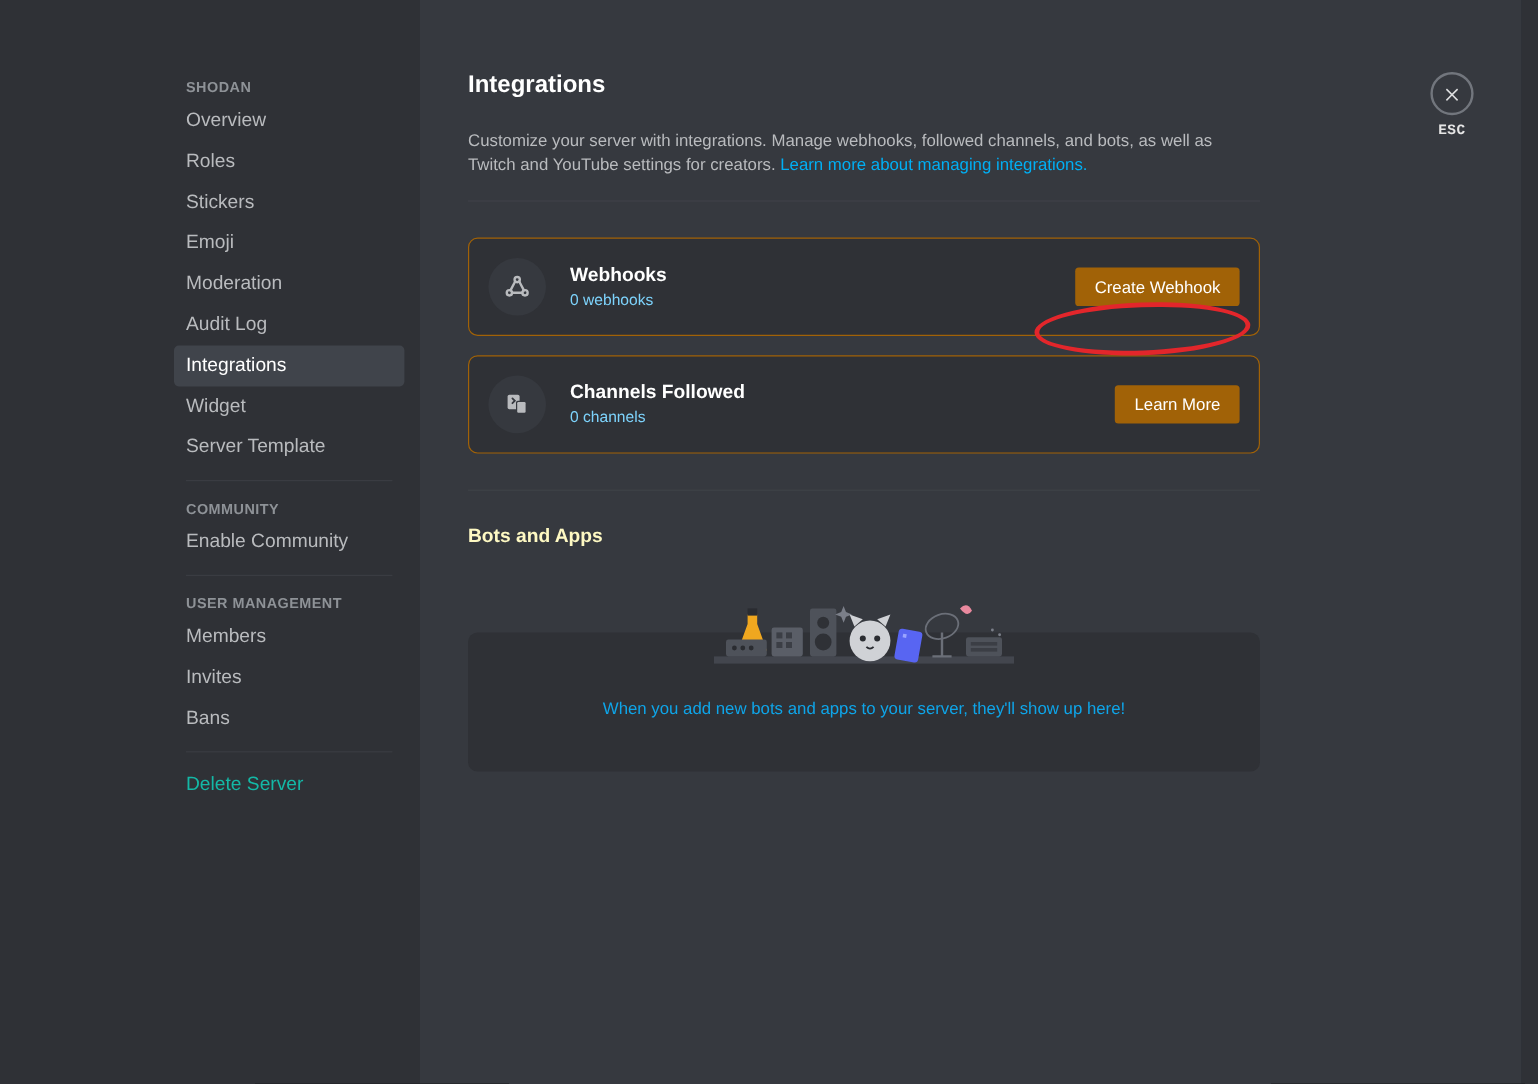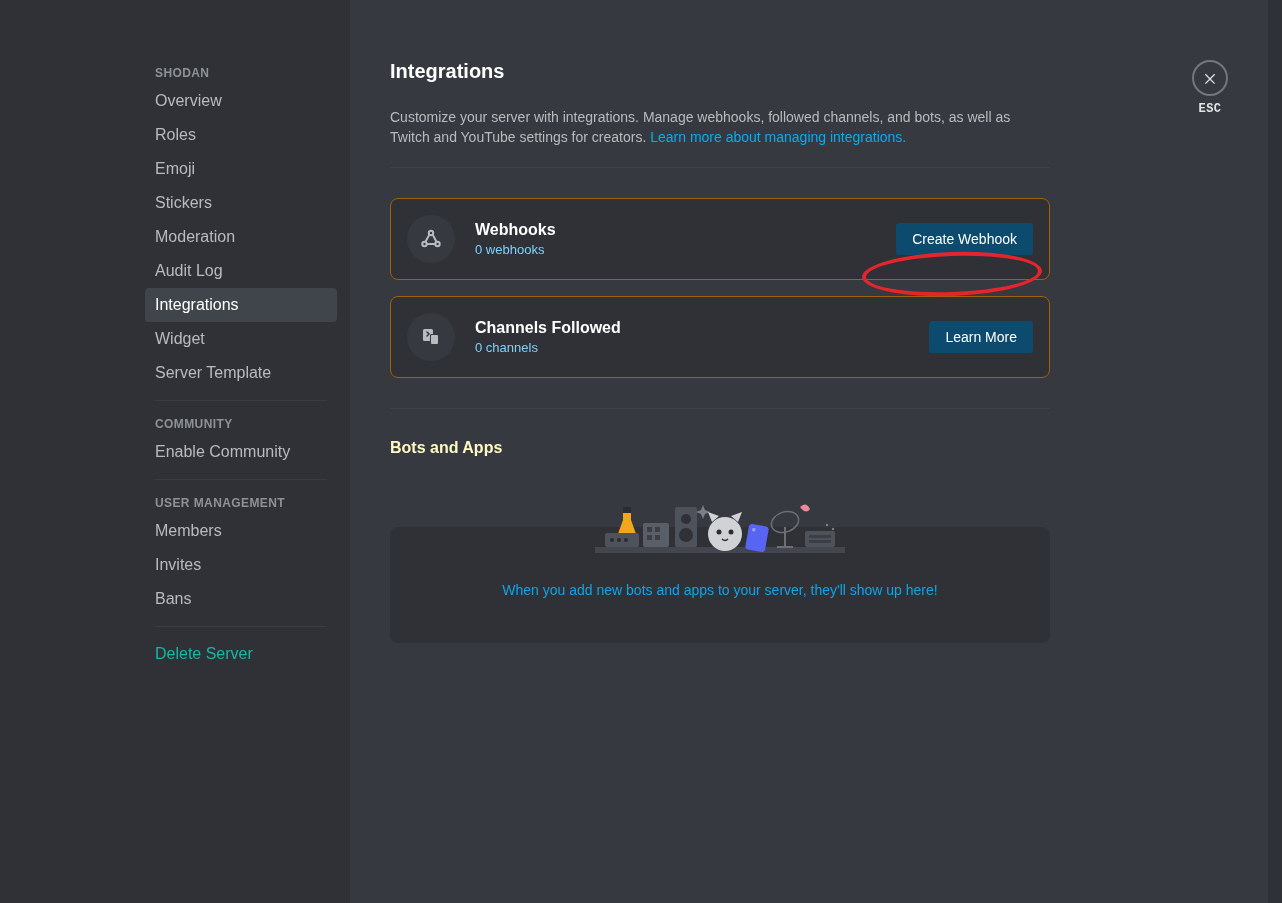--- a/index.html
+++ b/index.html
@@ -65,21 +65,21 @@
     width: 48px; height: 48px; border-radius: 50%;
     background: #36393f;
     display: flex; align-items: center; justify-content: center;
     color: #b9bbbe;
     flex-shrink: 0;
   }
   .card-text { flex: 1; }
   .card-title { font-size: 16px; font-weight: 600; color: #ffffff; margin-bottom: 3px; }
   .card-sub { font-size: 13px; color: #7dd3fc; }
   .btn {
-    background: #0c4a6e;
+    background: #a16207;
     color: #ffffff;
     font-size: 14px;
     font-weight: 500;
     padding: 8px 16px;
     border-radius: 3px;
     border: none;
     cursor: pointer;
     line-height: 16px;
   }
 
@@ -136,22 +136,22 @@
 </style>
 </head>
 <body>
 
 <div class="layout">
   <aside class="sidebar">
     <div class="side-inner">
       <div class="side-header">SHODAN</div>
       <div class="side-item">Overview</div>
       <div class="side-item">Roles</div>
+      <div class="side-item">Stickers</div>
       <div class="side-item">Emoji</div>
-      <div class="side-item">Stickers</div>
       <div class="side-item">Moderation</div>
       <div class="side-item">Audit Log</div>
       <div class="side-item selected">Integrations</div>
       <div class="side-item">Widget</div>
       <div class="side-item">Server Template</div>
 
       <div class="side-sep"></div>
 
       <div class="side-header">COMMUNITY</div>
       <div class="side-item">Enable Community</div>

